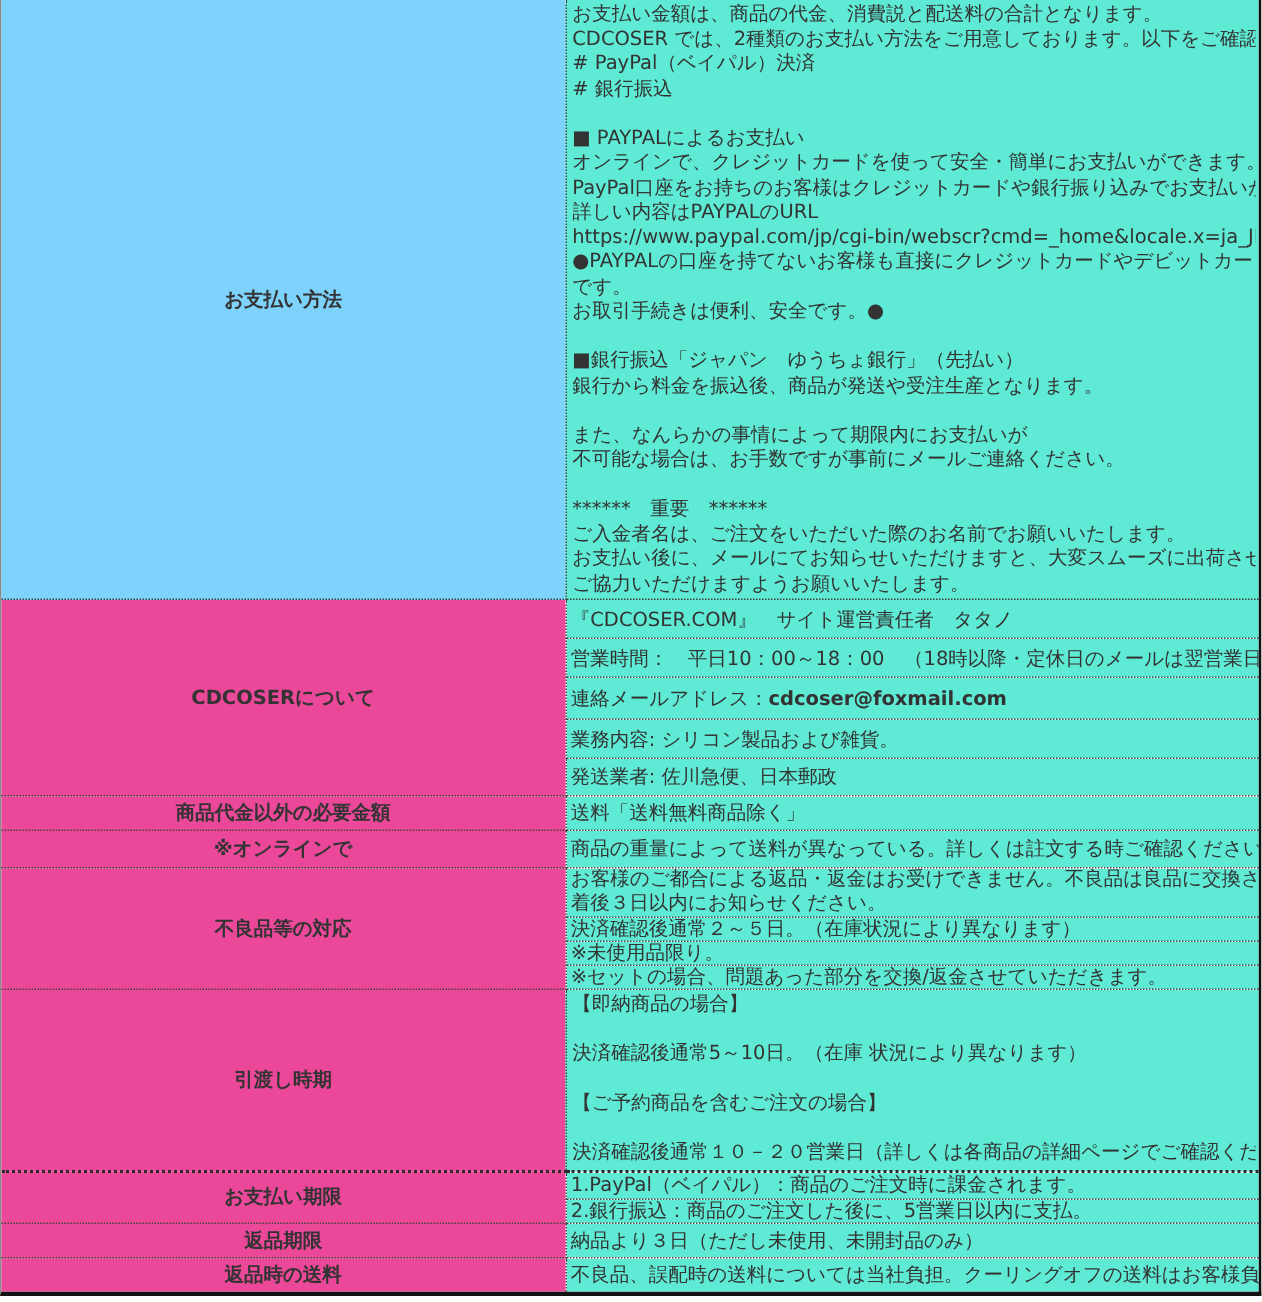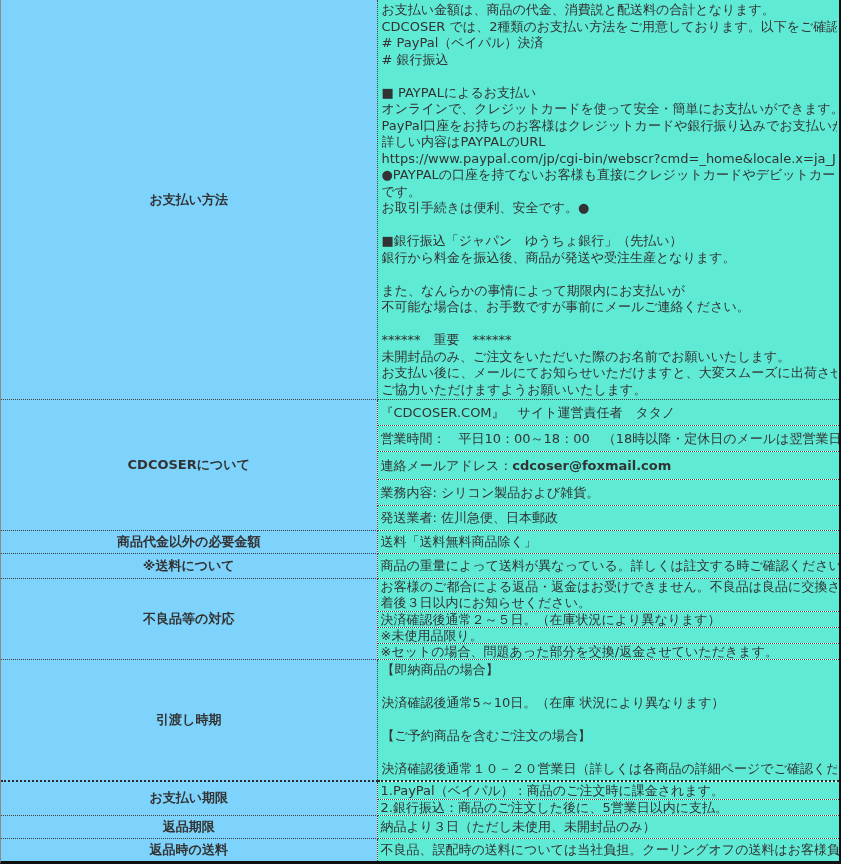--- a/index.html
+++ b/index.html
@@ -14,21 +14,21 @@
     width:100%;
     table-layout:fixed;
     border-collapse:collapse;
     font-family:"DejaVu Sans","Liberation Sans",sans-serif;
     font-size:13px;
     color:#333333;
   }
   col.c-left{width:376px;}
   th,td{box-sizing:border-box;border:1px dotted #404040;}
   th{
-    background:#7dd3fc;
+    background:#ec4899;
     font-weight:bold;
     text-align:center;
     vertical-align:middle;
     padding:2px;
     border-left:none;
   }
   th.white-th{background:#7dd3fc;}
   td{background:#5eead4;vertical-align:middle;text-align:left;}
   td.rc{border-right:none;}
   tr.r-first th,tr.r-first td{border-top:none;}
@@ -73,21 +73,21 @@
     <div class="ln">です。</div>
     <div class="ln">お取引手続きは便利、安全です。●</div>
     <div class="ln"></div>
     <div class="ln">■銀行振込「ジャパン　ゆうちょ銀行」（先払い）</div>
     <div class="ln">銀行から料金を振込後、商品が発送や受注生産となります。</div>
     <div class="ln"></div>
     <div class="ln">また、なんらかの事情によって期限内にお支払いが</div>
     <div class="ln">不可能な場合は、お手数ですが事前にメールご連絡ください。</div>
     <div class="ln"></div>
     <div class="ln">******　重要　******</div>
-    <div class="ln">未開封品のみ、ご注文をいただいた際のお名前でお願いいたします。</div>
+    <div class="ln">ご入金者名は、ご注文をいただいた際のお名前でお願いいたします。</div>
     <div class="ln">お支払い後に、メールにてお知らせいただけますと、大変スムーズに出荷させていただけます。</div>
     <div class="ln">ご協力いただけますようお願いいたします。</div>
   </td>
 </tr>
 
 <tr>
   <th rowspan="5">CDCOSERについて</th>
   <td class="rc sub h26">『CDCOSER.COM』　サイト運営責任者　タタノ</td>
 </tr>
 <tr>
@@ -104,21 +104,21 @@
 <tr>
   <td class="rc sub h25">発送業者: 佐川急便、日本郵政</td>
 </tr>
 
 <tr>
   <th>商品代金以外の必要金額</th>
   <td class="rc sub h21">送料「送料無料商品除く」</td>
 </tr>
 
 <tr>
-  <th>※送料について</th>
+  <th>※オンラインで</th>
   <td class="rc sub h25">商品の重量によって送料が異なっている。詳しくは註文する時ご確認ください。</td>
 </tr>
 
 <tr>
   <th rowspan="4">不良品等の対応</th>
   <td class="rc tight">
     <div class="ln2">お客様のご都合による返品・返金はお受けできません。不良品は良品に交換させて頂きます。商品到</div>
     <div class="ln2">着後３日以内にお知らせください。</div>
   </td>
 </tr>

